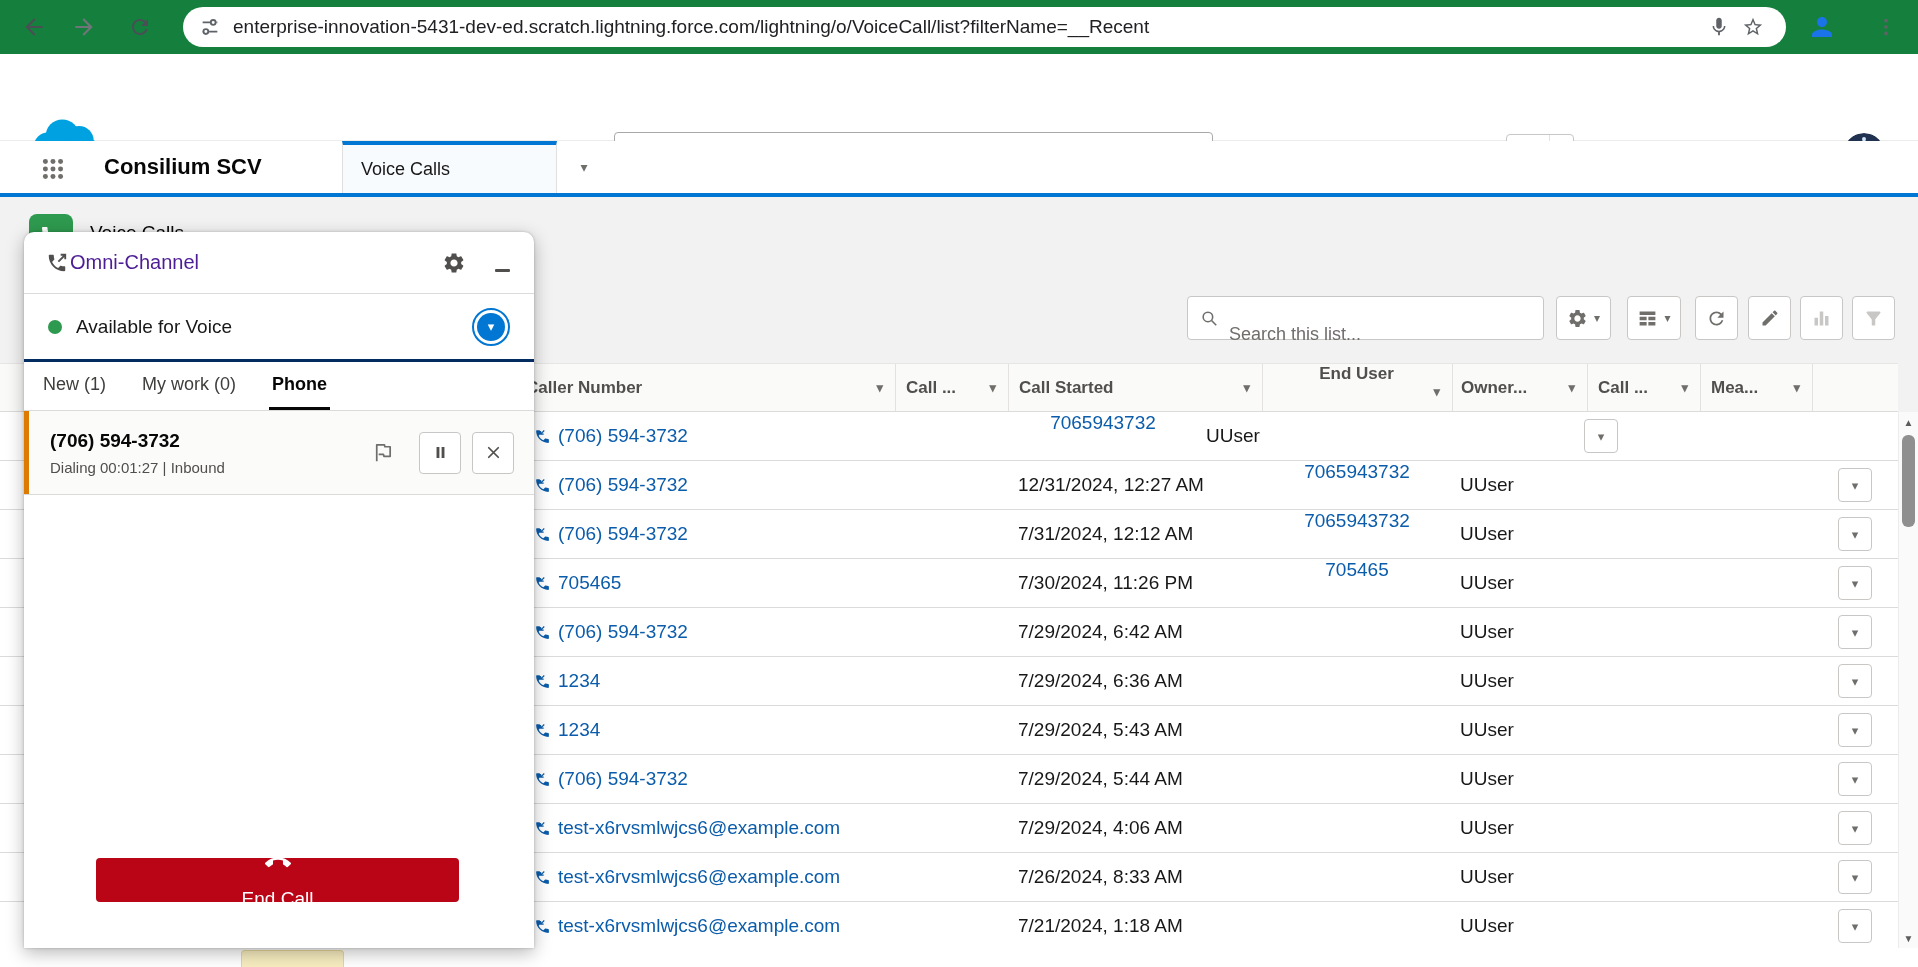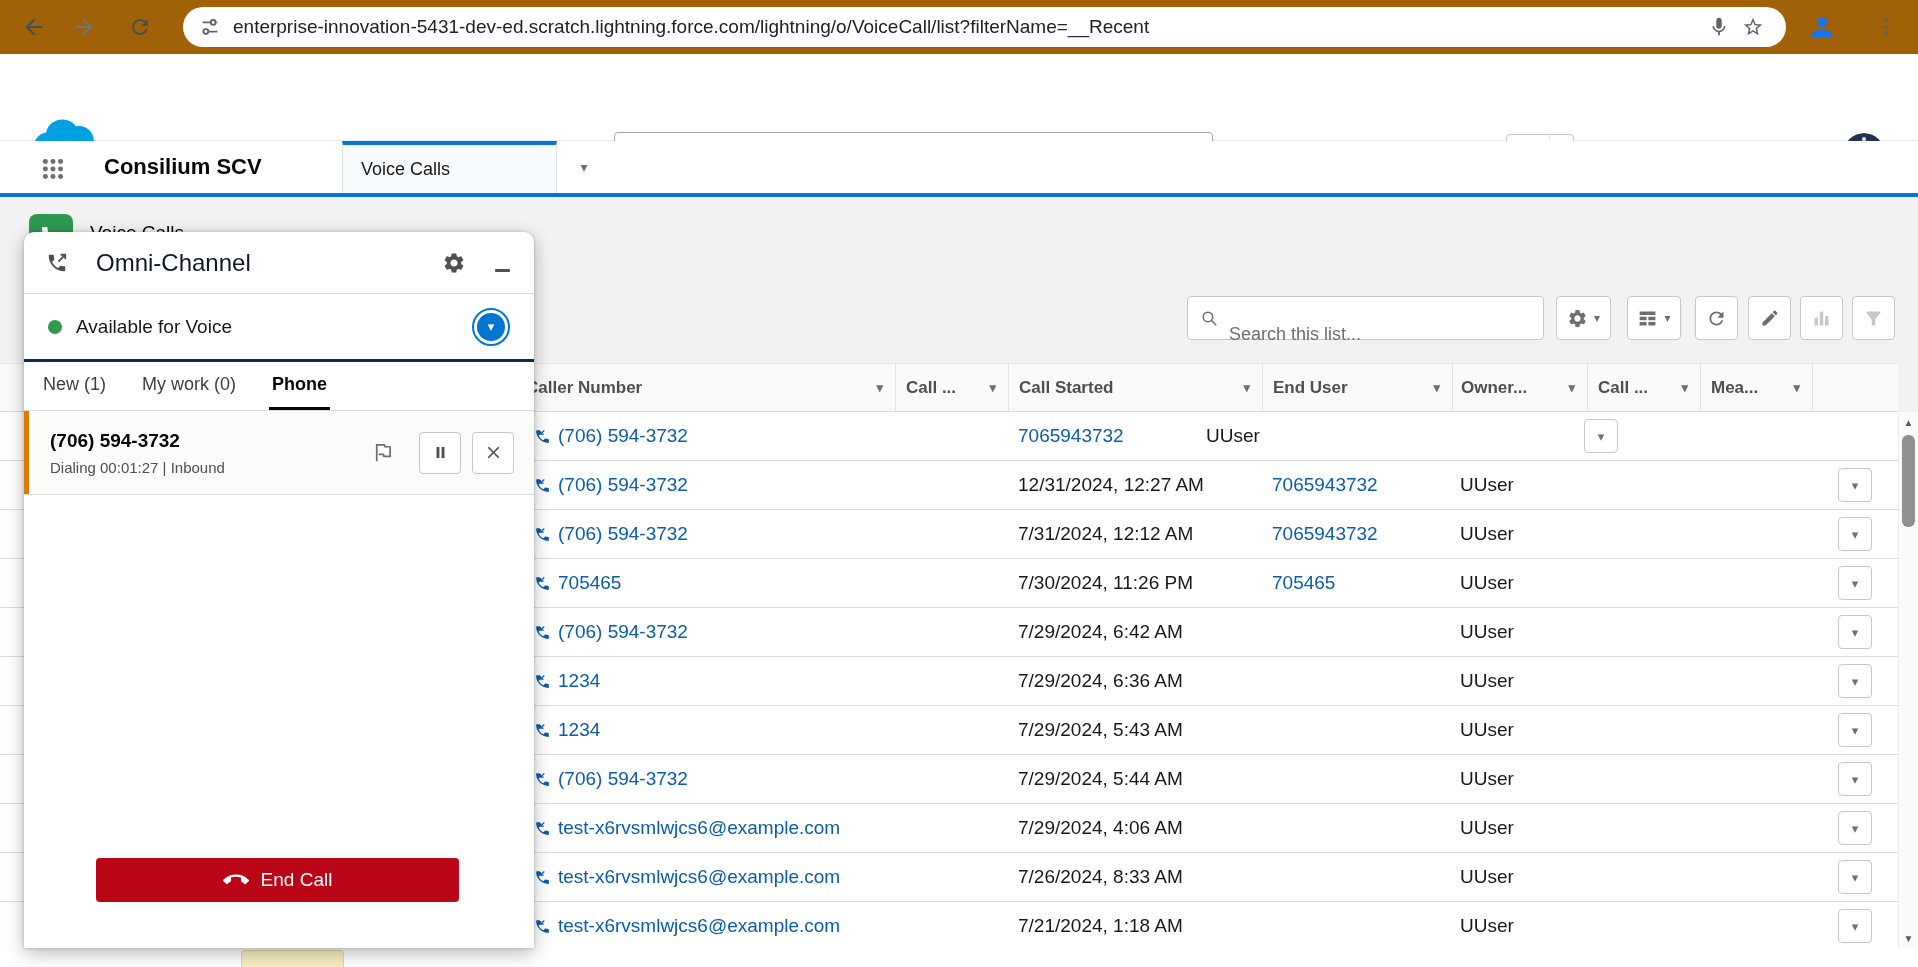--- a/index.html
+++ b/index.html
@@ -8,21 +8,21 @@
   :root{
     --brand-blue:#0176d3; --link-blue:#0b5cab; --end-call-red:#ba0517;
     --accent-orange:#dd7a01; --status-green:#2e9a4f;
   }
   .screen{position:relative;width:1918px;height:967px;overflow:hidden;background:#fff;}
   .i{display:inline-flex;align-items:center;justify-content:center;}
   button{font-family:inherit;cursor:pointer;}
   a{cursor:pointer;}
 
   
-  .browser-bar{position:absolute;left:0;top:0;width:100%;height:54px;background:#a16207;}
+  .browser-bar{position:absolute;left:0;top:0;width:100%;height:54px;background:#15803d;}
   .nav-btn{position:absolute;top:7px;width:40px;height:40px;border:none;border-radius:50%;background:transparent;display:flex;align-items:center;justify-content:center;}
   .url-pill{position:absolute;left:183px;top:7px;width:1603px;height:40px;background:#fff;border-radius:20px;display:flex;align-items:center;padding:0 16px;}
   .url-text{font-size:19px;color:#202124;margin-left:12px;white-space:nowrap;overflow:hidden;flex:1;}
   .pill-icon{border:none;background:transparent;display:flex;align-items:center;justify-content:center;width:34px;height:34px;}
 
   
   .sf-header{position:absolute;left:0;top:54px;width:100%;height:87px;background:#fff;border-bottom:1px solid #ececeb;}
   .sf-logo{position:absolute;left:26px;top:60px;}
   .global-search{position:absolute;left:614px;top:78px;width:599px;height:45px;border:1px solid #aaa9a7;border-radius:4px;background:#fff;display:flex;align-items:center;padding:0 14px;}
   .global-search input{border:none;outline:none;font-size:19px;color:#202124;flex:1;margin-left:12px;background:transparent;}
@@ -60,59 +60,59 @@
   
   .table{position:absolute;left:0;top:363px;width:1898px;z-index:1;}
   .thead{display:flex;height:49px;background:#fafaf9;border-top:1px solid #e7e6e5;border-bottom:1px solid #dddbda;}
   .th{display:flex;align-items:center;font-size:17px;font-weight:700;color:#514f4d;padding:0 12px 0 10px;}
   .th + .th{border-left:1px solid #e3e2e1;}
   .th-label{white-space:nowrap;overflow:hidden;}
   .th-chev{margin-left:auto;color:#706e6b;font-size:13px;padding-left:8px;background:transparent;border:none;}
   .trow{display:flex;height:49px;background:#fff;border-bottom:1px solid #dddbda;font-size:19px;color:#181818;}
   .td{padding:0 10px;display:flex;align-items:center;height:100%;overflow:hidden;white-space:nowrap;}
   .c-caller{width:895px;} .th.c-caller{padding-left:526px;} .trow .c-caller{padding-left:534px;}
-  .c-call1{width:113px;} .c-started{width:254px;} .c-enduser{width:190px;}
+  .c-call1{width:113px;} .c-started{width:254px;} .c-enduser{width:190px;flex-direction:column;}
   .c-owner{width:135px;padding-left:8px;} .c-call2{width:113px;} .c-mea{width:112px;}
   .c-actions{width:86px;justify-content:center;}
   .cell-link{color:var(--link-blue);text-decoration:none;}
   .ph{margin-right:7px;flex:none;}
   .row-action{width:34px;height:34px;border:1px solid #c9c7c5;border-radius:4px;background:#fff;color:#706e6b;font-size:13px;display:flex;align-items:center;justify-content:center;}
 
   
   .vscroll{position:absolute;right:0;top:412px;width:20px;height:536px;background:#fafafa;border-left:1px solid #ececec;z-index:6;display:flex;flex-direction:column;align-items:center;}
   .vs-btn{width:20px;height:20px;border:none;background:#fafafa;color:#5c5c5c;font-size:10px;display:flex;align-items:center;justify-content:center;padding:0;}
   .vs-thumb{width:13px;height:92px;border-radius:6px;background:#8f8f8f;margin-top:3px;}
   .vs-down{margin-top:auto;}
 
   
   .bottom-strip{position:absolute;left:0;top:948px;width:100%;height:19px;background:#fff;z-index:5;}
   .dock-remnant{position:absolute;left:241px;top:2px;width:103px;height:17px;background:#f7edc0;border:1px solid #e6d89a;border-bottom:none;border-radius:4px 4px 0 0;}
 
   
   .omni-panel{position:absolute;left:24px;top:232px;width:510px;height:716px;background:#fff;border-radius:10px 10px 0 0;box-shadow:0 0 3px rgba(0,0,0,.22),0 5px 18px rgba(0,0,0,.28);z-index:40;}
   .omni-header{height:62px;display:flex;align-items:center;padding:0 22px;border-bottom:1px solid #dddbda;}
-  .omni-title{margin-left:28px;font-size:24px;color:#0f172a;}
+  .omni-title{margin-left:2px;font-size:20px;color:#4c1d95;}
   .omni-gear{margin-left:auto;border:none;background:transparent;display:flex;padding:0;}
   .omni-min{margin-left:26px;border:none;background:transparent;width:20px;height:26px;display:flex;align-items:flex-end;justify-content:center;padding:0 0 4px;}
   .minbar{width:15px;height:3px;background:#514f4d;border-radius:1px;}
   .omni-status{height:68px;display:flex;align-items:center;padding:0 24px;border-bottom:3px solid #032d60;}
   .status-dot{width:14px;height:14px;border-radius:50%;background:var(--status-green);}
   .status-label{margin-left:14px;font-size:19px;color:#181818;}
   .status-dd{margin-left:auto;width:38px;height:38px;border-radius:50%;border:2px solid var(--brand-blue);background:#fff;display:flex;align-items:center;justify-content:center;padding:0;}
   .status-dd-inner{width:28px;height:28px;border-radius:50%;background:var(--brand-blue);color:#fff;font-size:13px;display:flex;align-items:center;justify-content:center;}
   .omni-tabs{height:49px;display:flex;align-items:stretch;gap:30px;padding-left:16px;border-bottom:1px solid #dddbda;}
   .omni-tab{display:flex;align-items:center;padding:0 3px;font-size:18px;color:#3e3e3c;border-bottom:3px solid transparent;cursor:pointer;}
   .omni-tab.active{font-weight:700;color:#080707;border-bottom-color:#080707;}
   .work-item{position:relative;height:84px;display:flex;align-items:center;padding:0 20px 0 26px;background:#fbfbfa;border-bottom:1px solid #dddbda;}
   .wi-accent{position:absolute;left:0;top:0;width:5px;height:100%;background:var(--accent-orange);}
   .wi-number{font-size:19px;font-weight:600;color:#080707;margin-bottom:7px;}
   .wi-detail{font-size:15px;color:#514f4d;}
   .wi-flag{margin-left:auto;margin-right:10px;border:none;background:transparent;display:flex;padding:4px;}
   .wi-btn{width:42px;height:42px;border:1px solid #c9c7c5;border-radius:4px;background:#fff;display:flex;align-items:center;justify-content:center;margin-left:11px;padding:0;}
-  .end-call{position:absolute;left:72px;top:626px;width:363px;height:44px;border:none;border-radius:4px;background:var(--end-call-red);color:#fff;font-size:19px;display:flex;align-items:center;justify-content:center;gap:12px;}
+  .end-call{position:absolute;left:72px;top:626px;width:363px;height:44px;border:none;border-radius:4px;background:var(--end-call-red);color:#fff;font-size:19px;display:flex;align-items:center;justify-content:center;gap:12px;flex-direction:column;}
 </style>
 </head>
 <body>
 
 <div class="screen">
 
   <div class="browser-bar">
     <button class="nav-btn" style="left:14px;">
       <span class="i">
           <svg width="26" height="26" viewBox="0 0 24 24" fill="#4a4f55">

